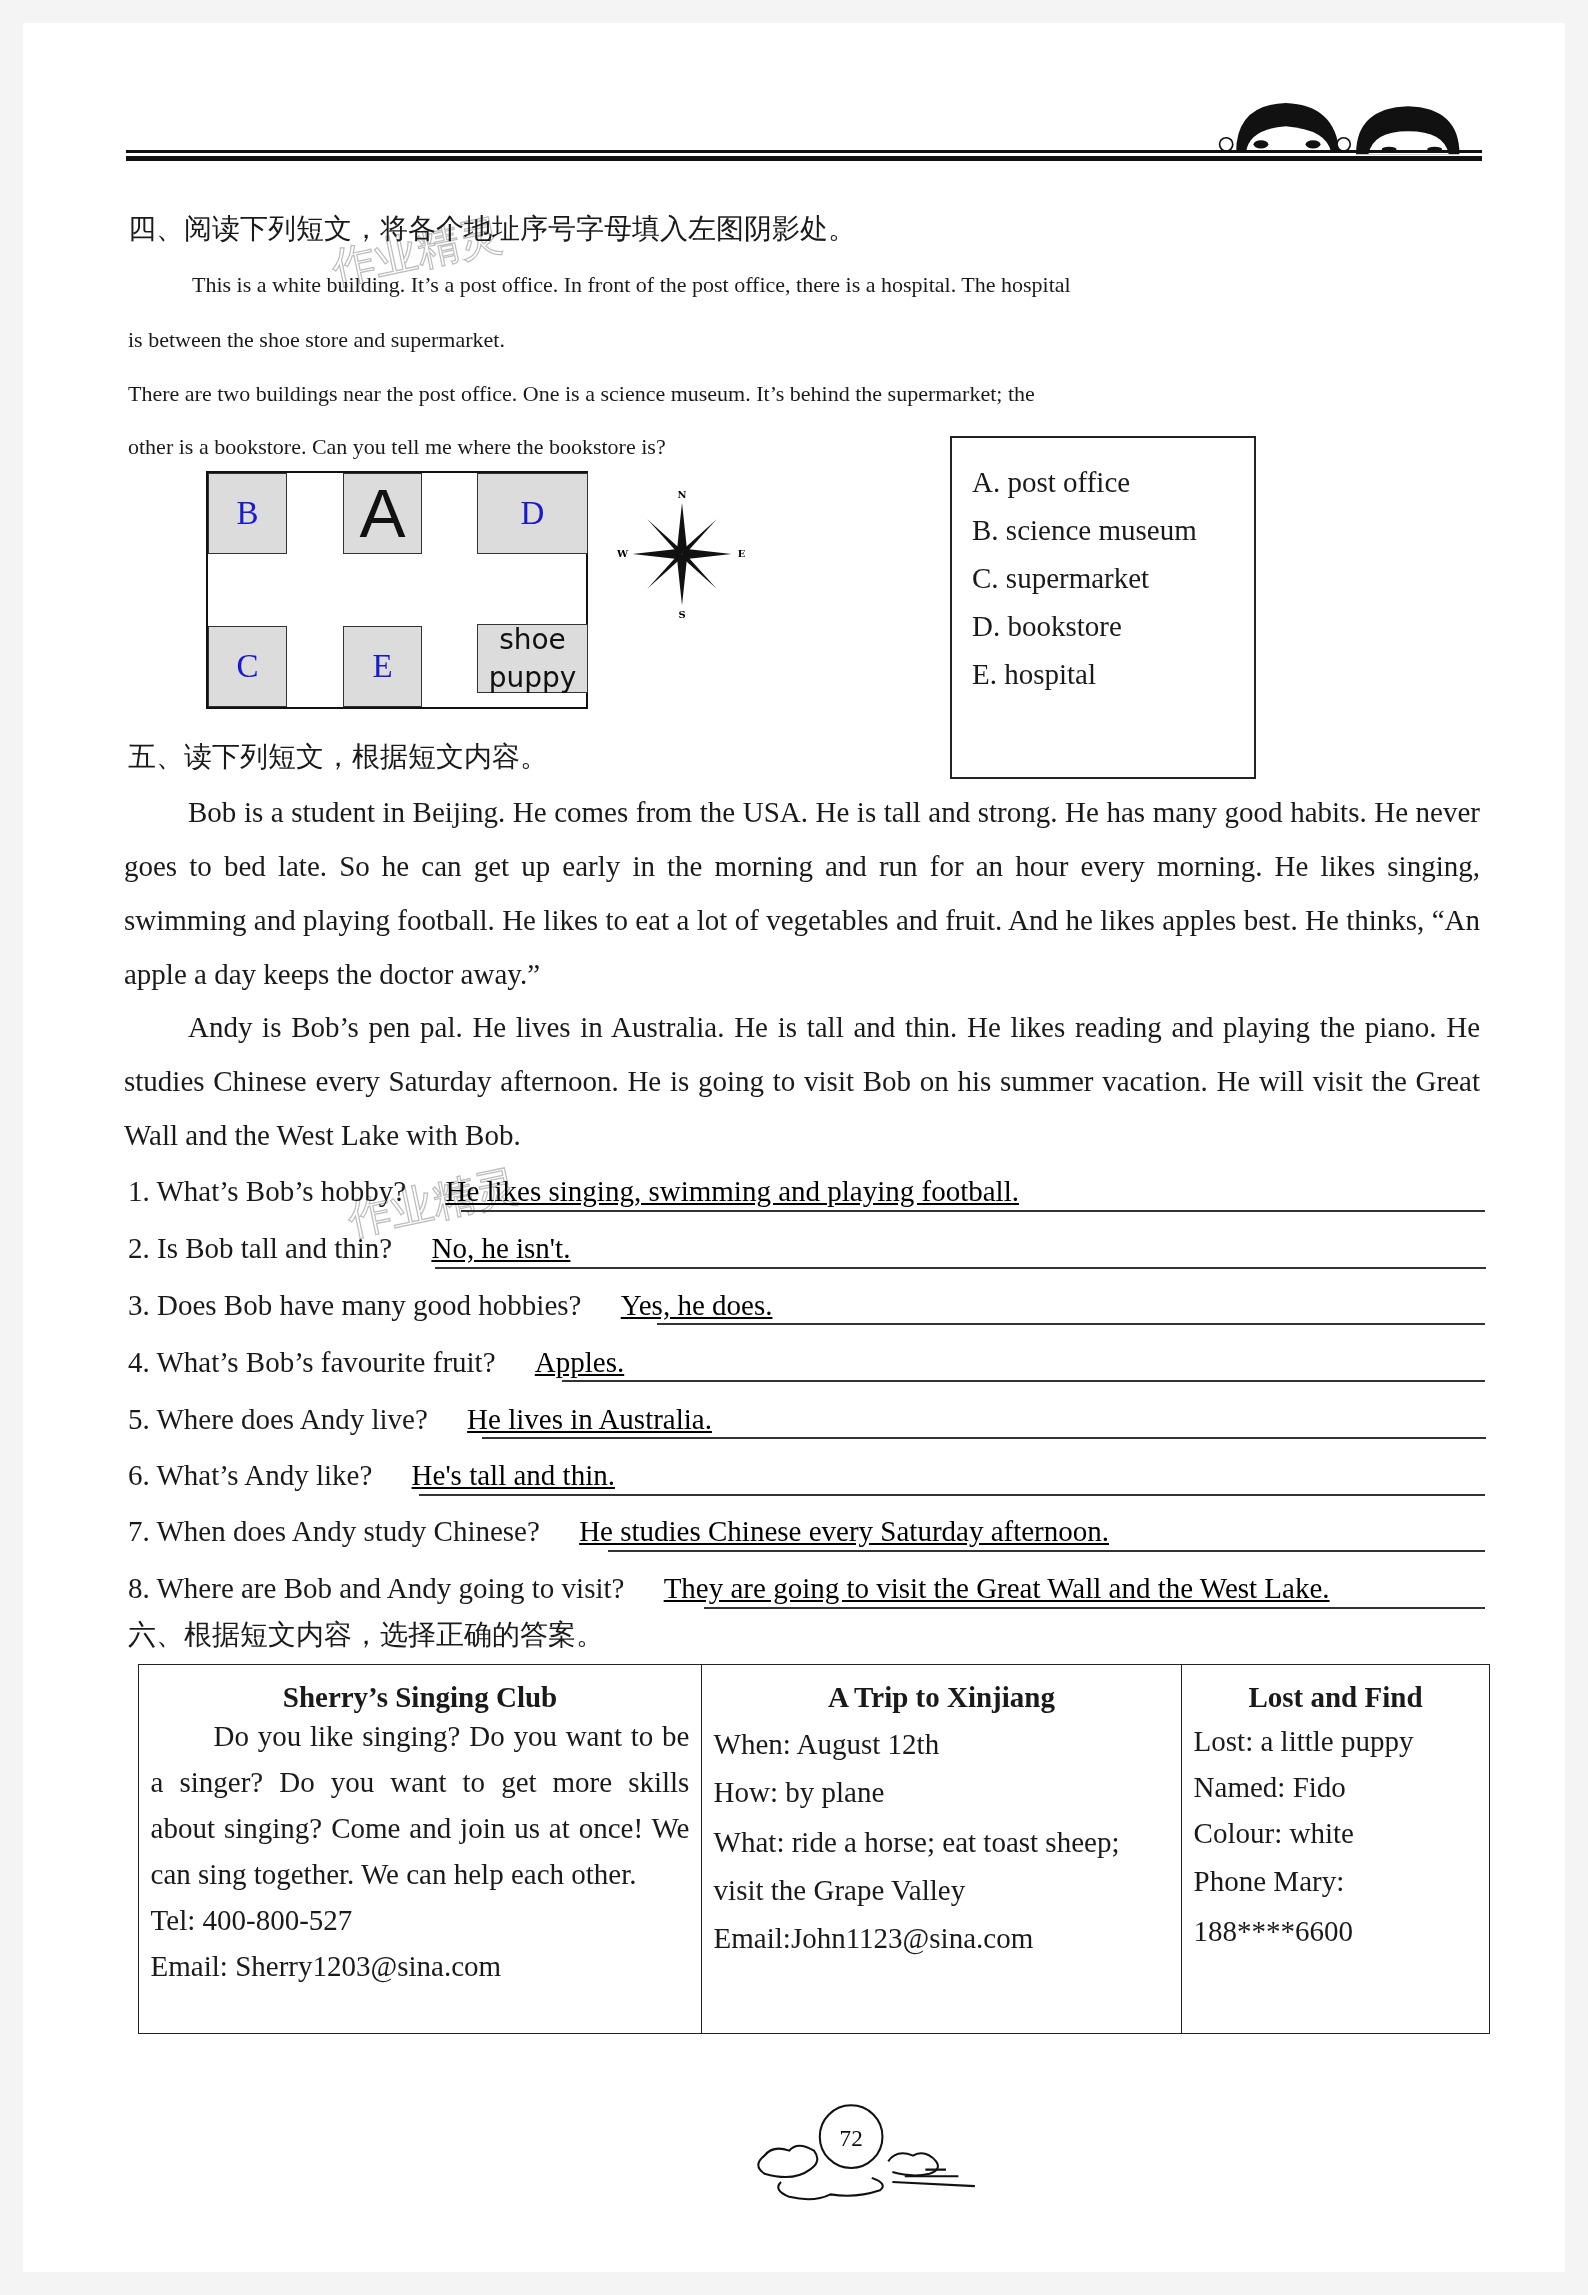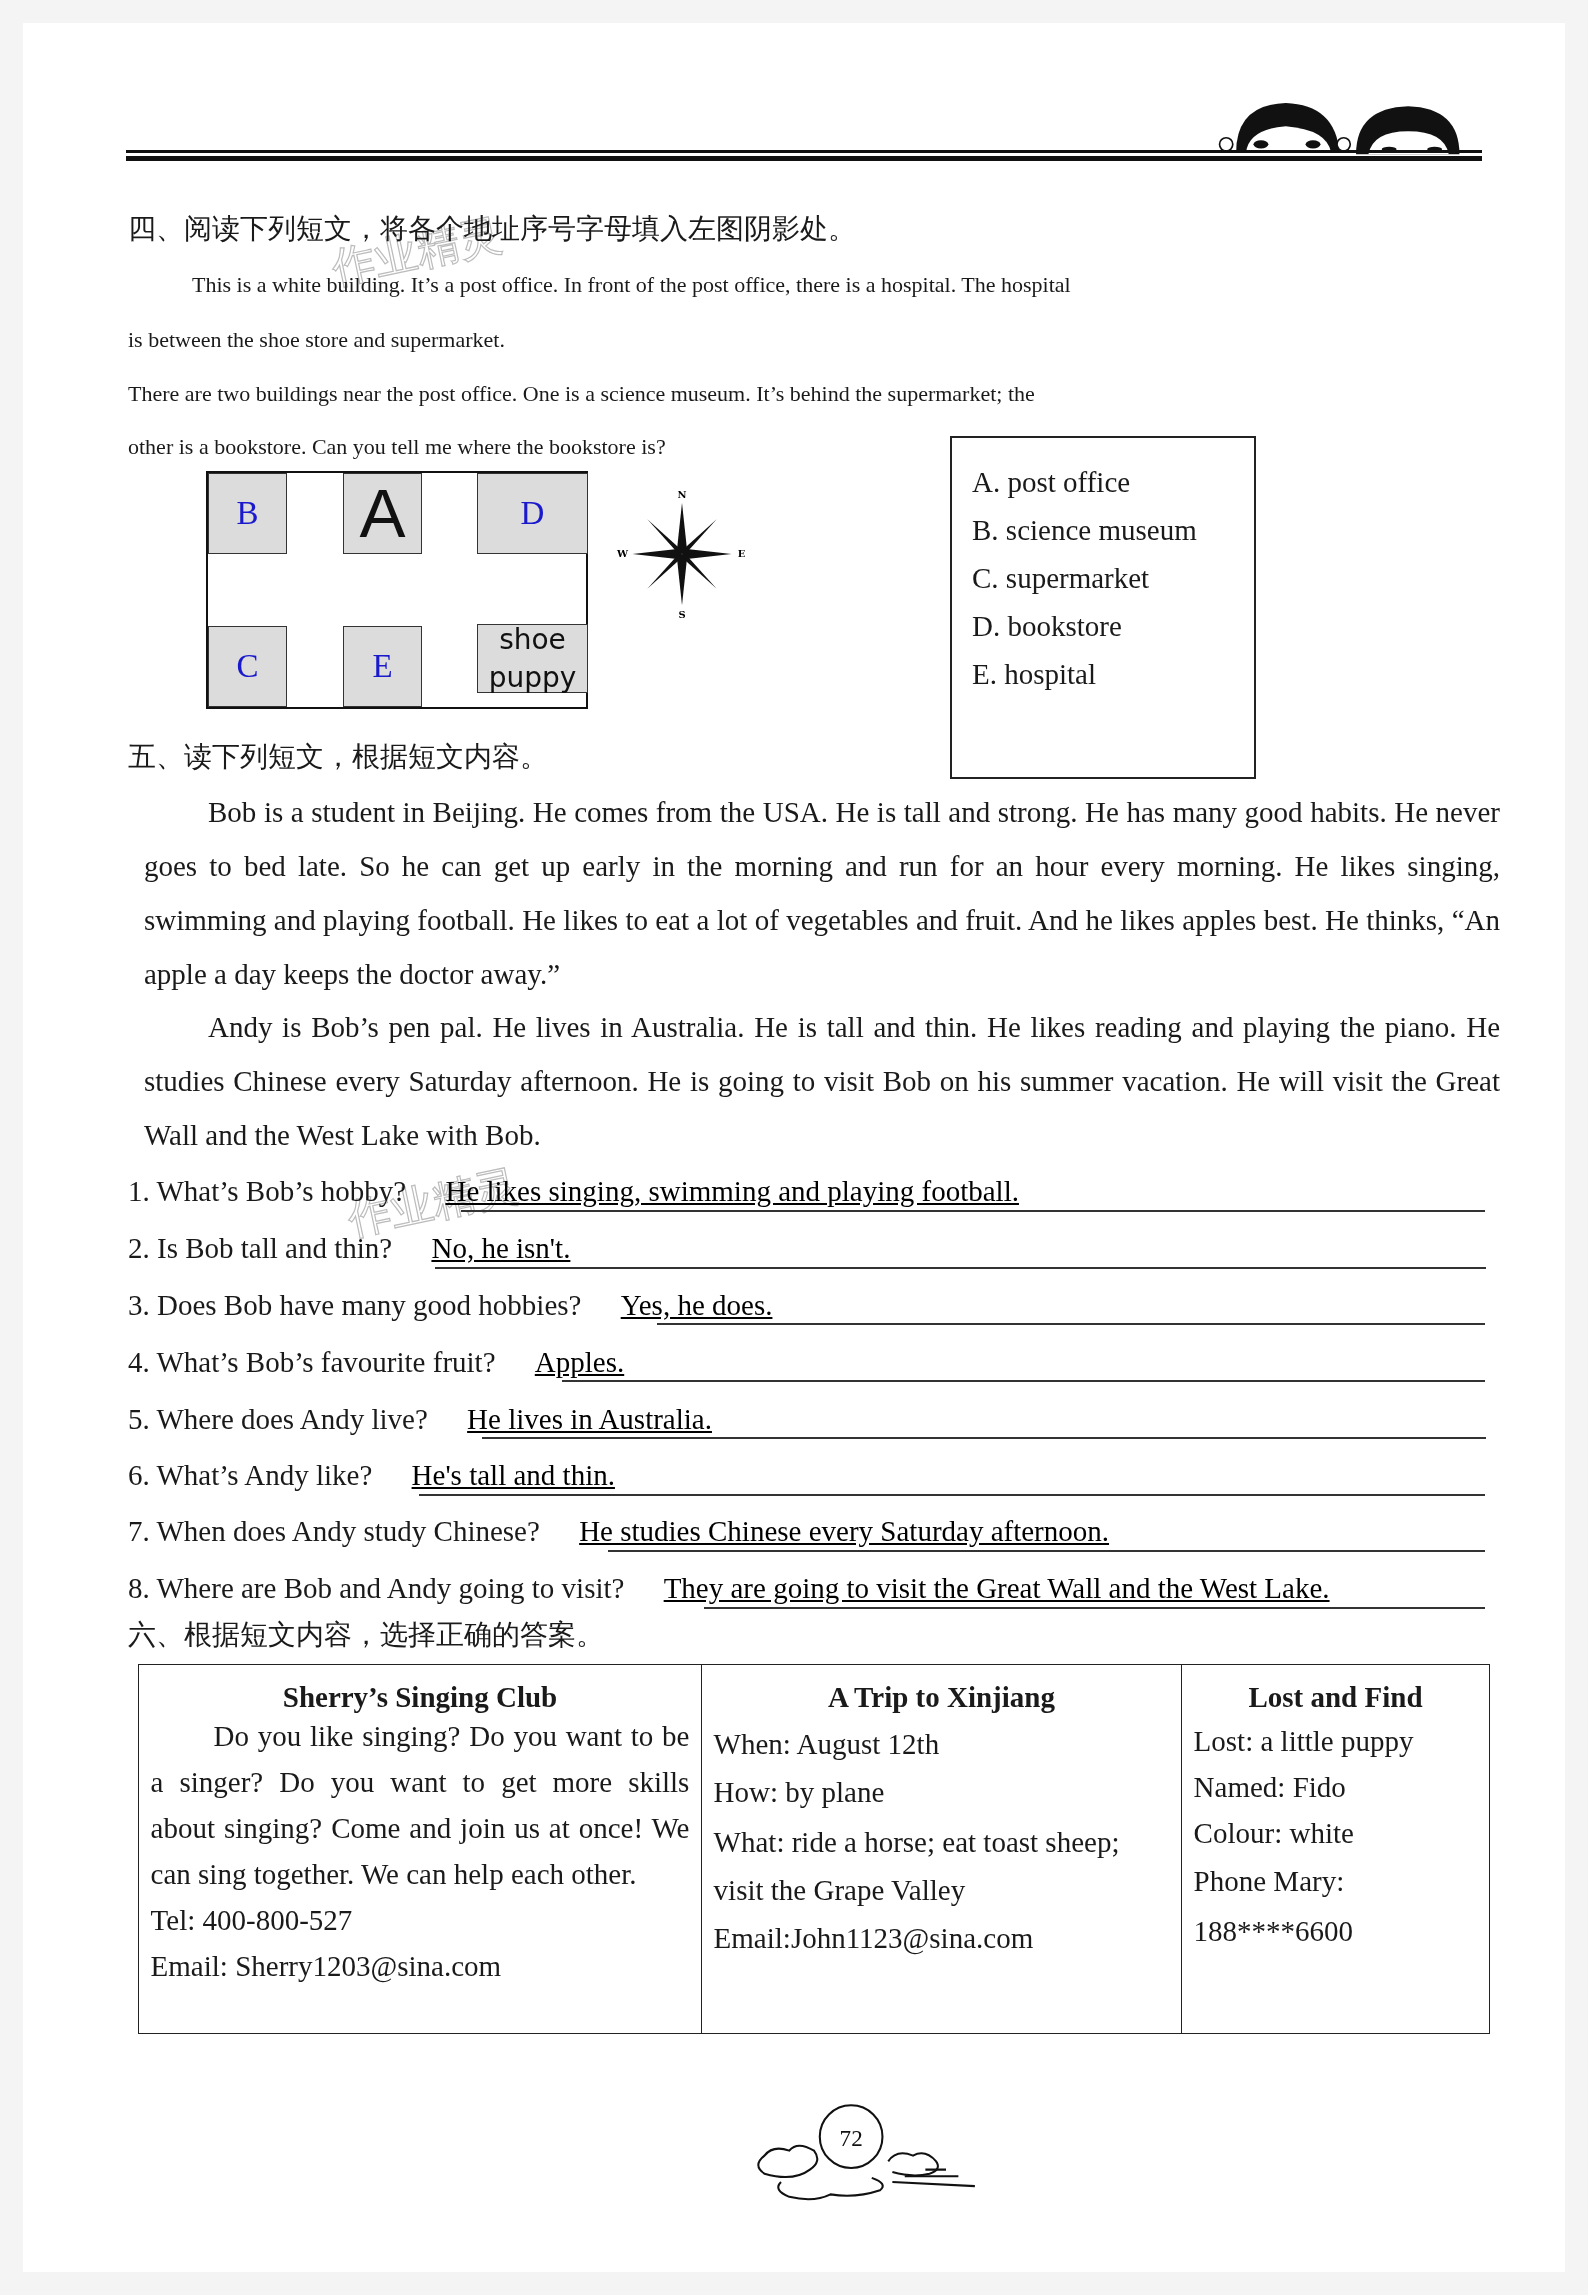--- a/index.html
+++ b/index.html
@@ -10,21 +10,21 @@
   .page {
     position:absolute; left:23px; top:23px; width:1542px; height:2249px; background:#fff;
   }
   .abs { position:absolute; }
   
   .rule1 { position:absolute; left:126px; top:150px; width:1356px; height:2.5px; background:#111; }
   .rule2 { position:absolute; left:126px; top:156px; width:1356px; height:5px; background:#111; }
   .heads { position:absolute; left:1203px; top:98px; width:273px; height:58px; }
   .text { font-size:22px; line-height:31px; white-space:nowrap; }
   .cn { font-family:"DejaVu Sans","Liberation Sans",sans-serif; font-size:28px; }
-  .para { position:absolute; left:144px; width:1356px; font-size:29px; line-height:54px; text-align:justify; }
+  .para { position:absolute; left:124px; width:1356px; font-size:29px; line-height:54px; text-align:justify; }
   .indent { text-indent:64px; }
   
   .map { position:absolute; left:206px; top:471px; width:382px; height:238px; border:2.5px solid #111; box-sizing:border-box; }
   .blk { position:absolute; width:79px; height:81px; background:#dcdcdc; border:1.7px solid #333; box-sizing:border-box;
          display:flex; align-items:center; justify-content:center; font-size:33px; }
   .blk .lbl { color:#1a1acc; font-family:"Liberation Serif",serif; }
   .bigA { color:#111; font-family:"Liberation Sans",sans-serif; font-size:69px; }
   .shoe { font-family:"DejaVu Sans",sans-serif; font-size:28px; line-height:38px; text-align:center; color:#111; }
   .legend { position:absolute; left:950px; top:436px; width:306px; height:343px; border:2.5px solid #222; box-sizing:border-box; padding:20px 0 0 20px; }
   .legend div { font-size:29px; line-height:48px; white-space:nowrap; }

